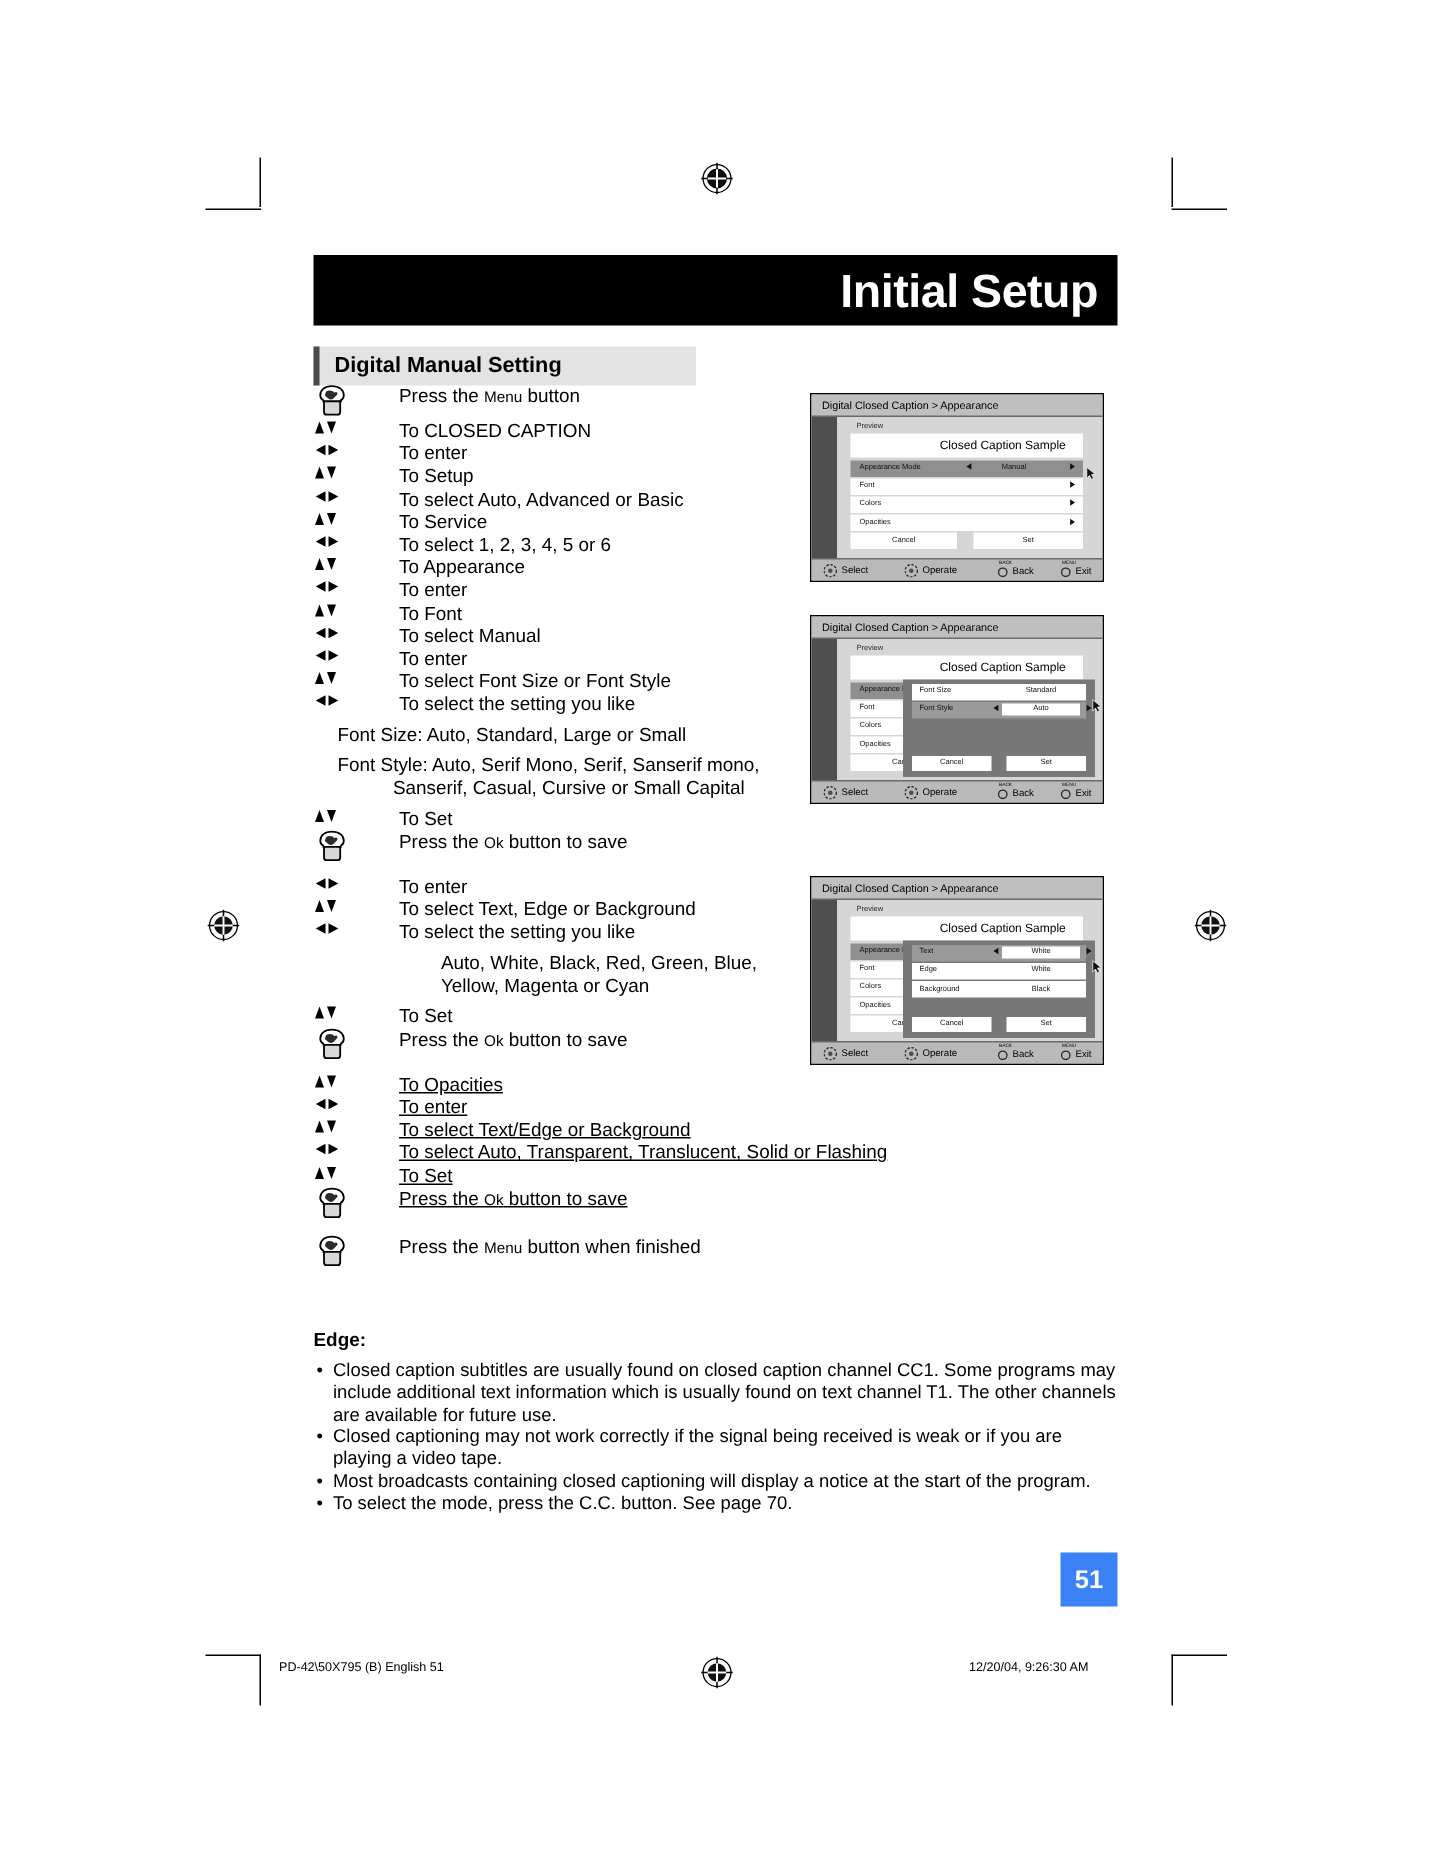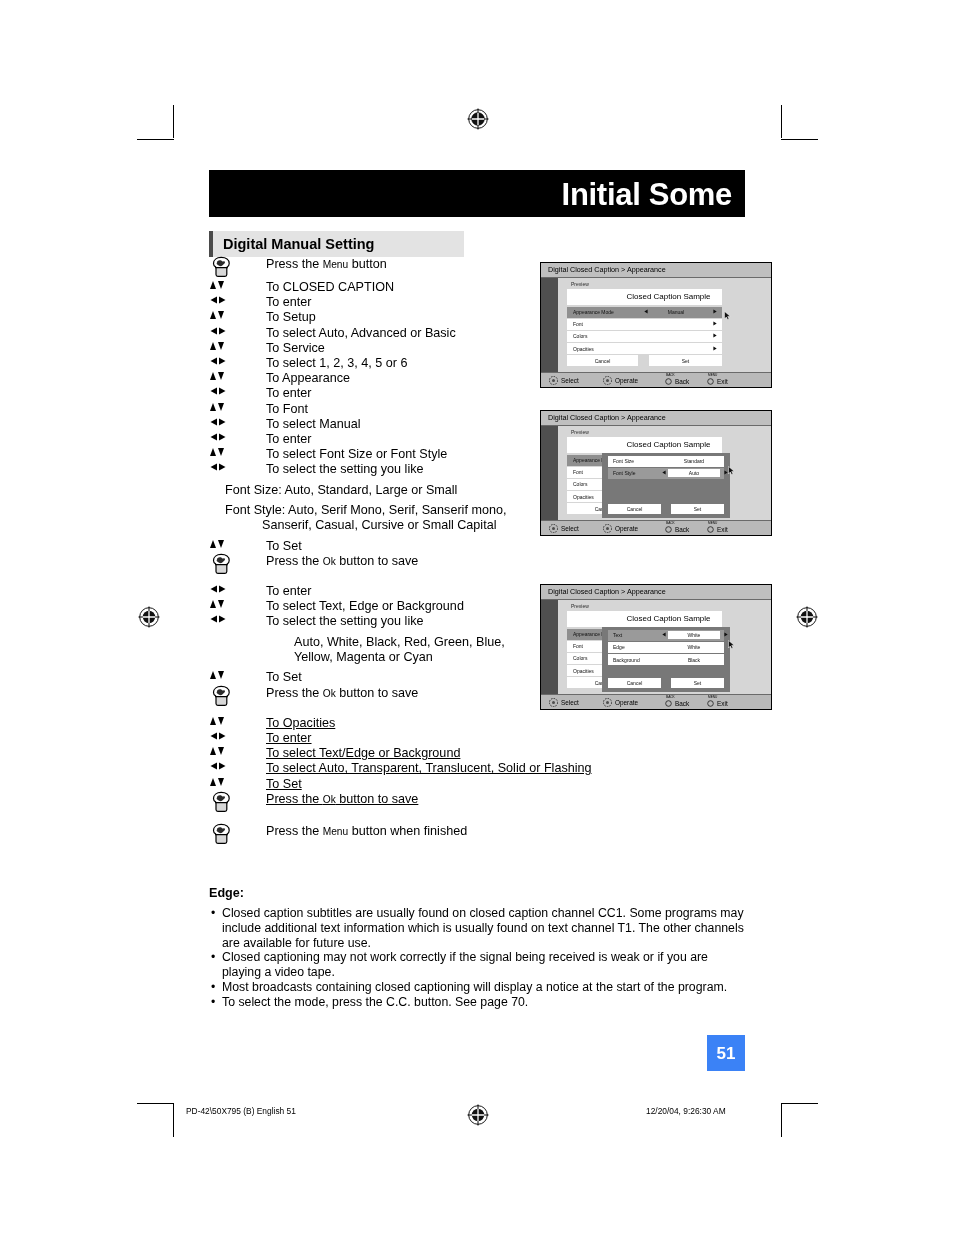--- a/index.html
+++ b/index.html
@@ -61,21 +61,21 @@
   .sub{margin-left:85px;font-size:12.6px;line-height:15.4px;white-space:nowrap;}
 
   
   .handicon{display:block;width:26px;height:24px;}
 
   
   .arrows{font-size:11px;letter-spacing:0px;font-family:"DejaVu Sans",sans-serif;}
 
   
   .osd{
-    position:absolute;width:232px;height:126px;
+    position:absolute;width:196px;height:126px;
     background:#d6d6d6;border:1px solid #000;box-sizing:border-box;
     font-size:4.6px;line-height:1;
   }
   .osd-head{
     position:absolute;left:0;top:0;right:0;height:15px;
     background:#bfbfbf;border-bottom:1px solid #6a6a6a;box-sizing:border-box;
   }
   .osd-head .ht{
     position:absolute;left:7px;top:50%;transform:translateY(-50%);
     font-size:7.2px;color:#000;white-space:nowrap;line-height:1;
@@ -247,21 +247,21 @@
     <svg width="22" height="22" viewBox="0 0 22 22" aria-hidden="true">
       <circle cx="11" cy="11" r="6.2" fill="#111"></circle>
       <line x1="11" y1="0.5" x2="11" y2="21.5" stroke="#000" stroke-width="1"></line>
       <line x1="0.5" y1="11" x2="21.5" y2="11" stroke="#000" stroke-width="1"></line>
       <circle cx="11" cy="11" r="9.3" fill="none" stroke="#000" stroke-width="0.9"></circle>
       <path d="M11 4.8 L11 17.2 M4.8 11 L17.2 11" stroke="#fff" stroke-width="1.3"></path>
     </svg>
   </div>
 
   <div id="title-bar">
-    <div class="t">Initial Some</div>
+    <div class="t">Initial Setup</div>
   </div>
 
   <div id="section-heading">
     <div class="bar"></div>
     <div class="t">Digital Manual Setting</div>
   </div>
 
   <div id="steps">
     <div>
         <div class="step tall">

